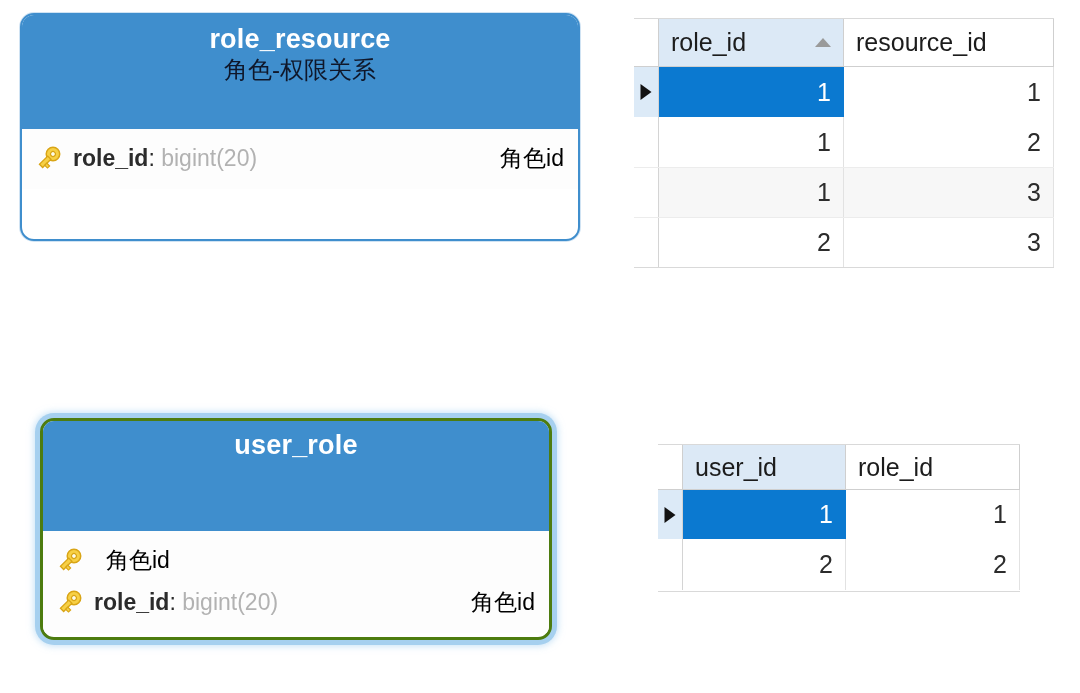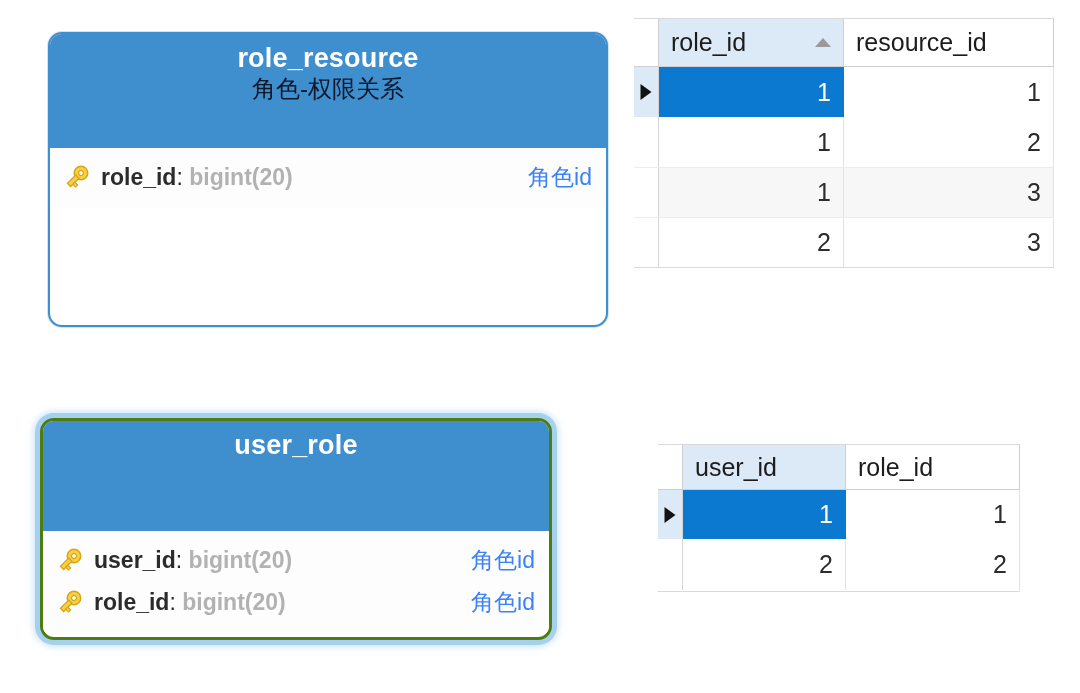--- a/index.html
+++ b/index.html
@@ -84,25 +84,25 @@
     font-size: 23px;
     font-weight: bold;
   }
   .field-colon {
     color: #2b2b2b;
     font-size: 23px;
   }
   .field-type {
     color: #b2b2b2;
     font-size: 23px;
-    font-weight: bold;
+    font-weight: normal;
   }
   .field-comment {
     flex: 0 0 auto;
-    color: #3b82f6;
+    color: #000000;
     font-size: 23px;
     text-align: right;
     padding-left: 12px;
     white-space: nowrap;
   }
 
   
   .grid {
     position: absolute;
     box-sizing: border-box;
@@ -185,21 +185,21 @@
     width: 0;
     height: 0;
     border-left: 8px solid transparent;
     border-right: 8px solid transparent;
     border-bottom: 9px solid #9a9a9a;
   }
 </style>
 </head>
 <body>
 
-<div class="entity plain" style="left:20px; top:32px; width:560px; height:295px;margin-left:28px;">
+<div class="entity plain" style="left:20px; top:13px; width:560px; height:228px;">
   <div class="entity-header" style="height:114px;">
     <div class="entity-title">role_resource</div>
     <div class="entity-subtitle">角色-权限关系</div>
   </div>
   <div class="entity-body">
     <div class="field-row">
       <svg class="key-icon" viewBox="0 0 32 32">
         <g transform="rotate(45 16 16)">
           <circle cx="16" cy="10" r="7.2" fill="#f7d045" stroke="#d9a516" stroke-width="1.6"></circle>
           <circle cx="16" cy="10" r="2.6" fill="#fdfbe9" stroke="#d9a516" stroke-width="1.2"></circle>
@@ -222,23 +222,20 @@
   <div class="entity-body">
     <div class="field-row">
       <svg class="key-icon" viewBox="0 0 32 32">
         <g transform="rotate(45 16 16)">
           <circle cx="16" cy="10" r="7.2" fill="#f7d045" stroke="#d9a516" stroke-width="1.6"></circle>
           <circle cx="16" cy="10" r="2.6" fill="#fdfbe9" stroke="#d9a516" stroke-width="1.2"></circle>
           <rect x="13.6" y="15.5" width="4.8" height="12.5" fill="#f7d045" stroke="#d9a516" stroke-width="1.4"></rect>
           <rect x="18.2" y="21.5" width="4.2" height="3.2" fill="#f7d045" stroke="#d9a516" stroke-width="1.3"></rect>
         </g>
       </svg>
-      <div class="field-main">
-        <span class="field-name">user_id</span><span class="field-colon">: </span><span class="field-type">bigint(20)</span>
-      </div>
       <div class="field-comment">角色id</div>
     </div>
     <div class="field-row">
       <svg class="key-icon" viewBox="0 0 32 32">
         <g transform="rotate(45 16 16)">
           <circle cx="16" cy="10" r="7.2" fill="#f7d045" stroke="#d9a516" stroke-width="1.6"></circle>
           <circle cx="16" cy="10" r="2.6" fill="#fdfbe9" stroke="#d9a516" stroke-width="1.2"></circle>
           <rect x="13.6" y="15.5" width="4.8" height="12.5" fill="#f7d045" stroke="#d9a516" stroke-width="1.4"></rect>
           <rect x="18.2" y="21.5" width="4.2" height="3.2" fill="#f7d045" stroke="#d9a516" stroke-width="1.3"></rect>
         </g>

